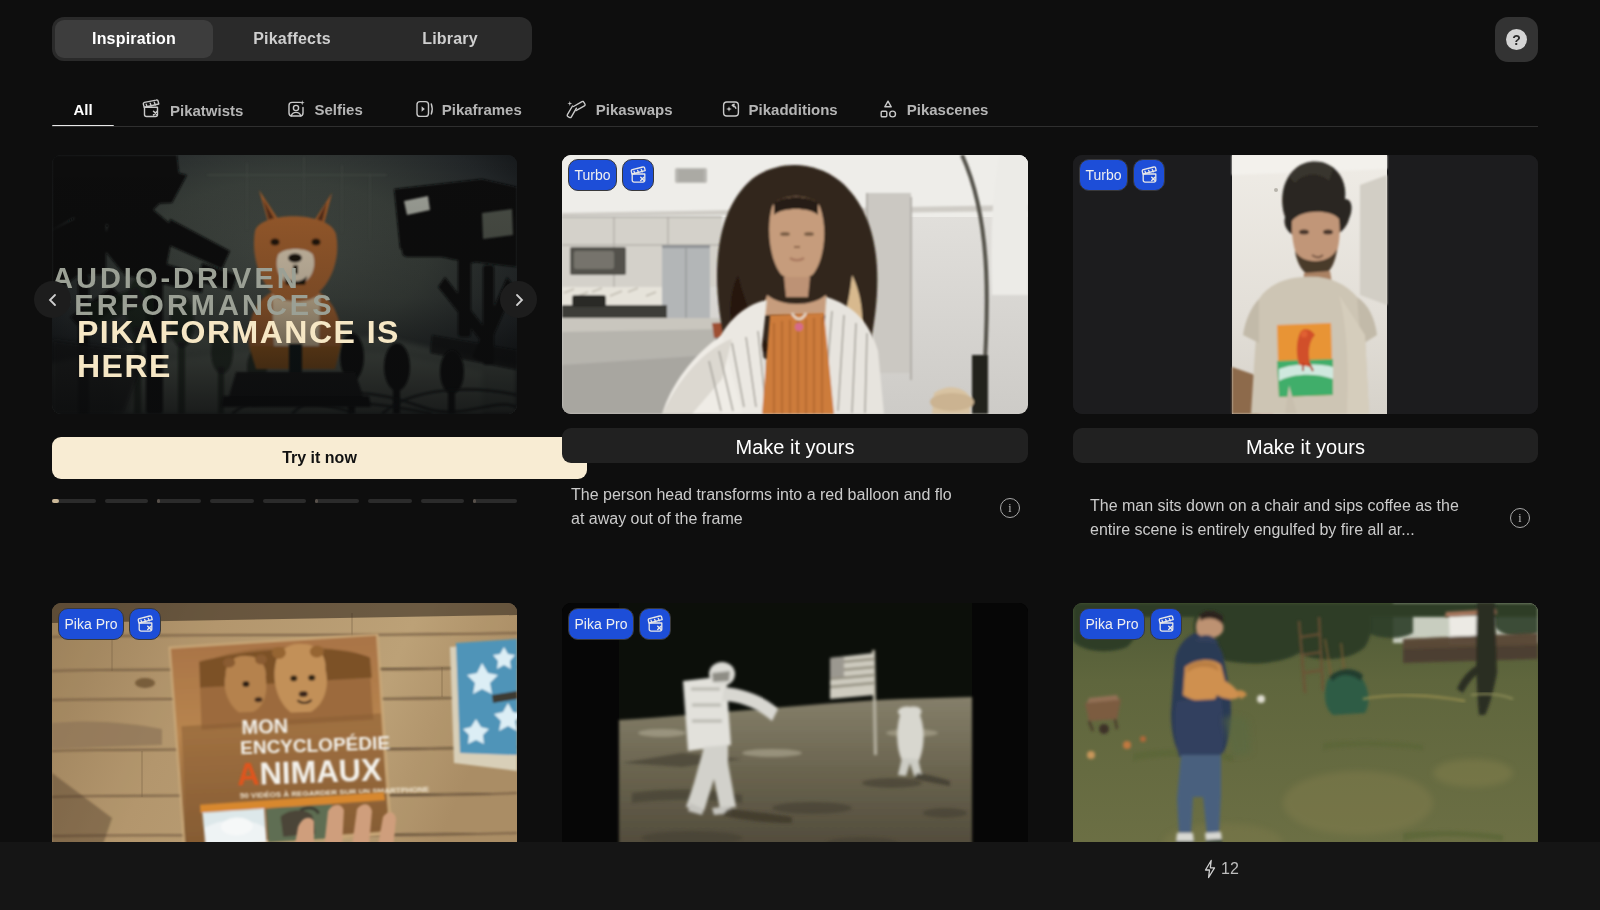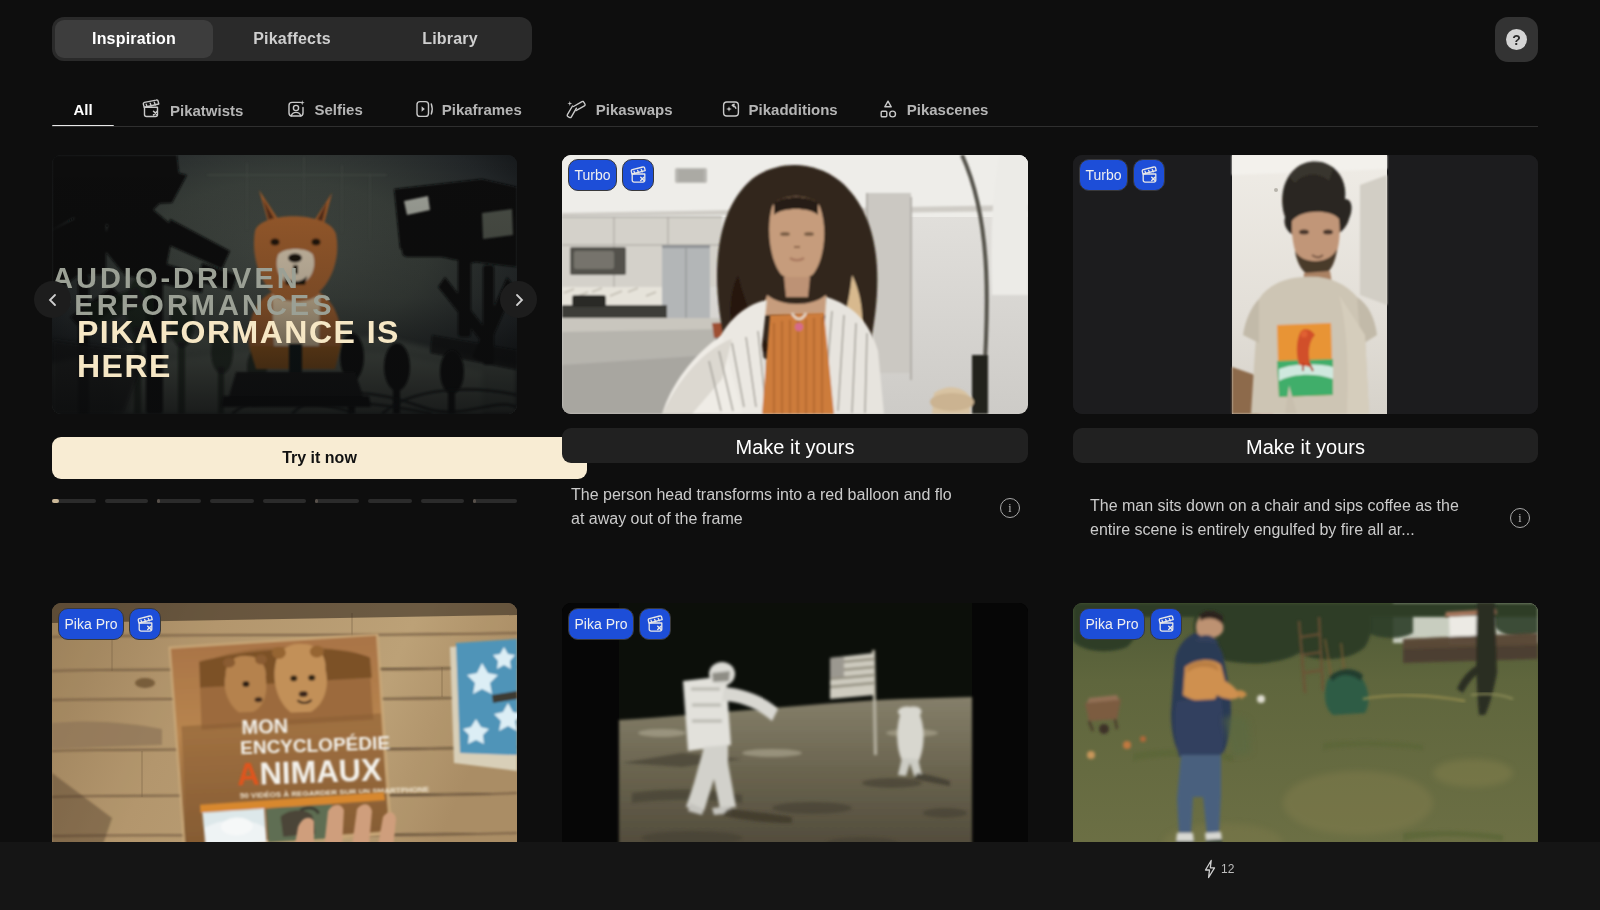--- a/index.html
+++ b/index.html
@@ -40,21 +40,21 @@
 
 
 .arrow { position:absolute; width:37px; height:37px; border-radius:50%; background:#1d1d1d;
   display:flex; align-items:center; justify-content:center; z-index:5; }
 #tryit { left:52px; top:437px; width:535px; height:42px; background:#f8ecd3; border-radius:9px;
   display:flex; align-items:center; justify-content:center; color:#111; font-size:16px; font-weight:700; }
 #dashes { left:52px; top:499px; width:465px; display:flex; gap:9px; }
 #dashes .d { height:4px; flex:1; background:#2b2b2b; border-radius:2px; position:relative; }
 
 #footer { left:0; top:842px; width:1600px; height:68px; background:#151515; z-index:20; }
-#credits { left:1204px; top:859px; z-index:21; display:flex; align-items:center; gap:5px; color:#bdbdbd; font-size:12px; }
+#credits { left:1204px; top:859px; z-index:21; display:flex; align-items:center; gap:5px; color:#bdbdbd; font-size:16px; }
 </style>
 </head>
 <body>
 <div id="page">
 
   <div id="seg" class="abs">
     <div class="seg-item active">Inspiration</div>
     <div class="seg-item">Pikaffects</div>
     <div class="seg-item">Library</div>
   </div>

